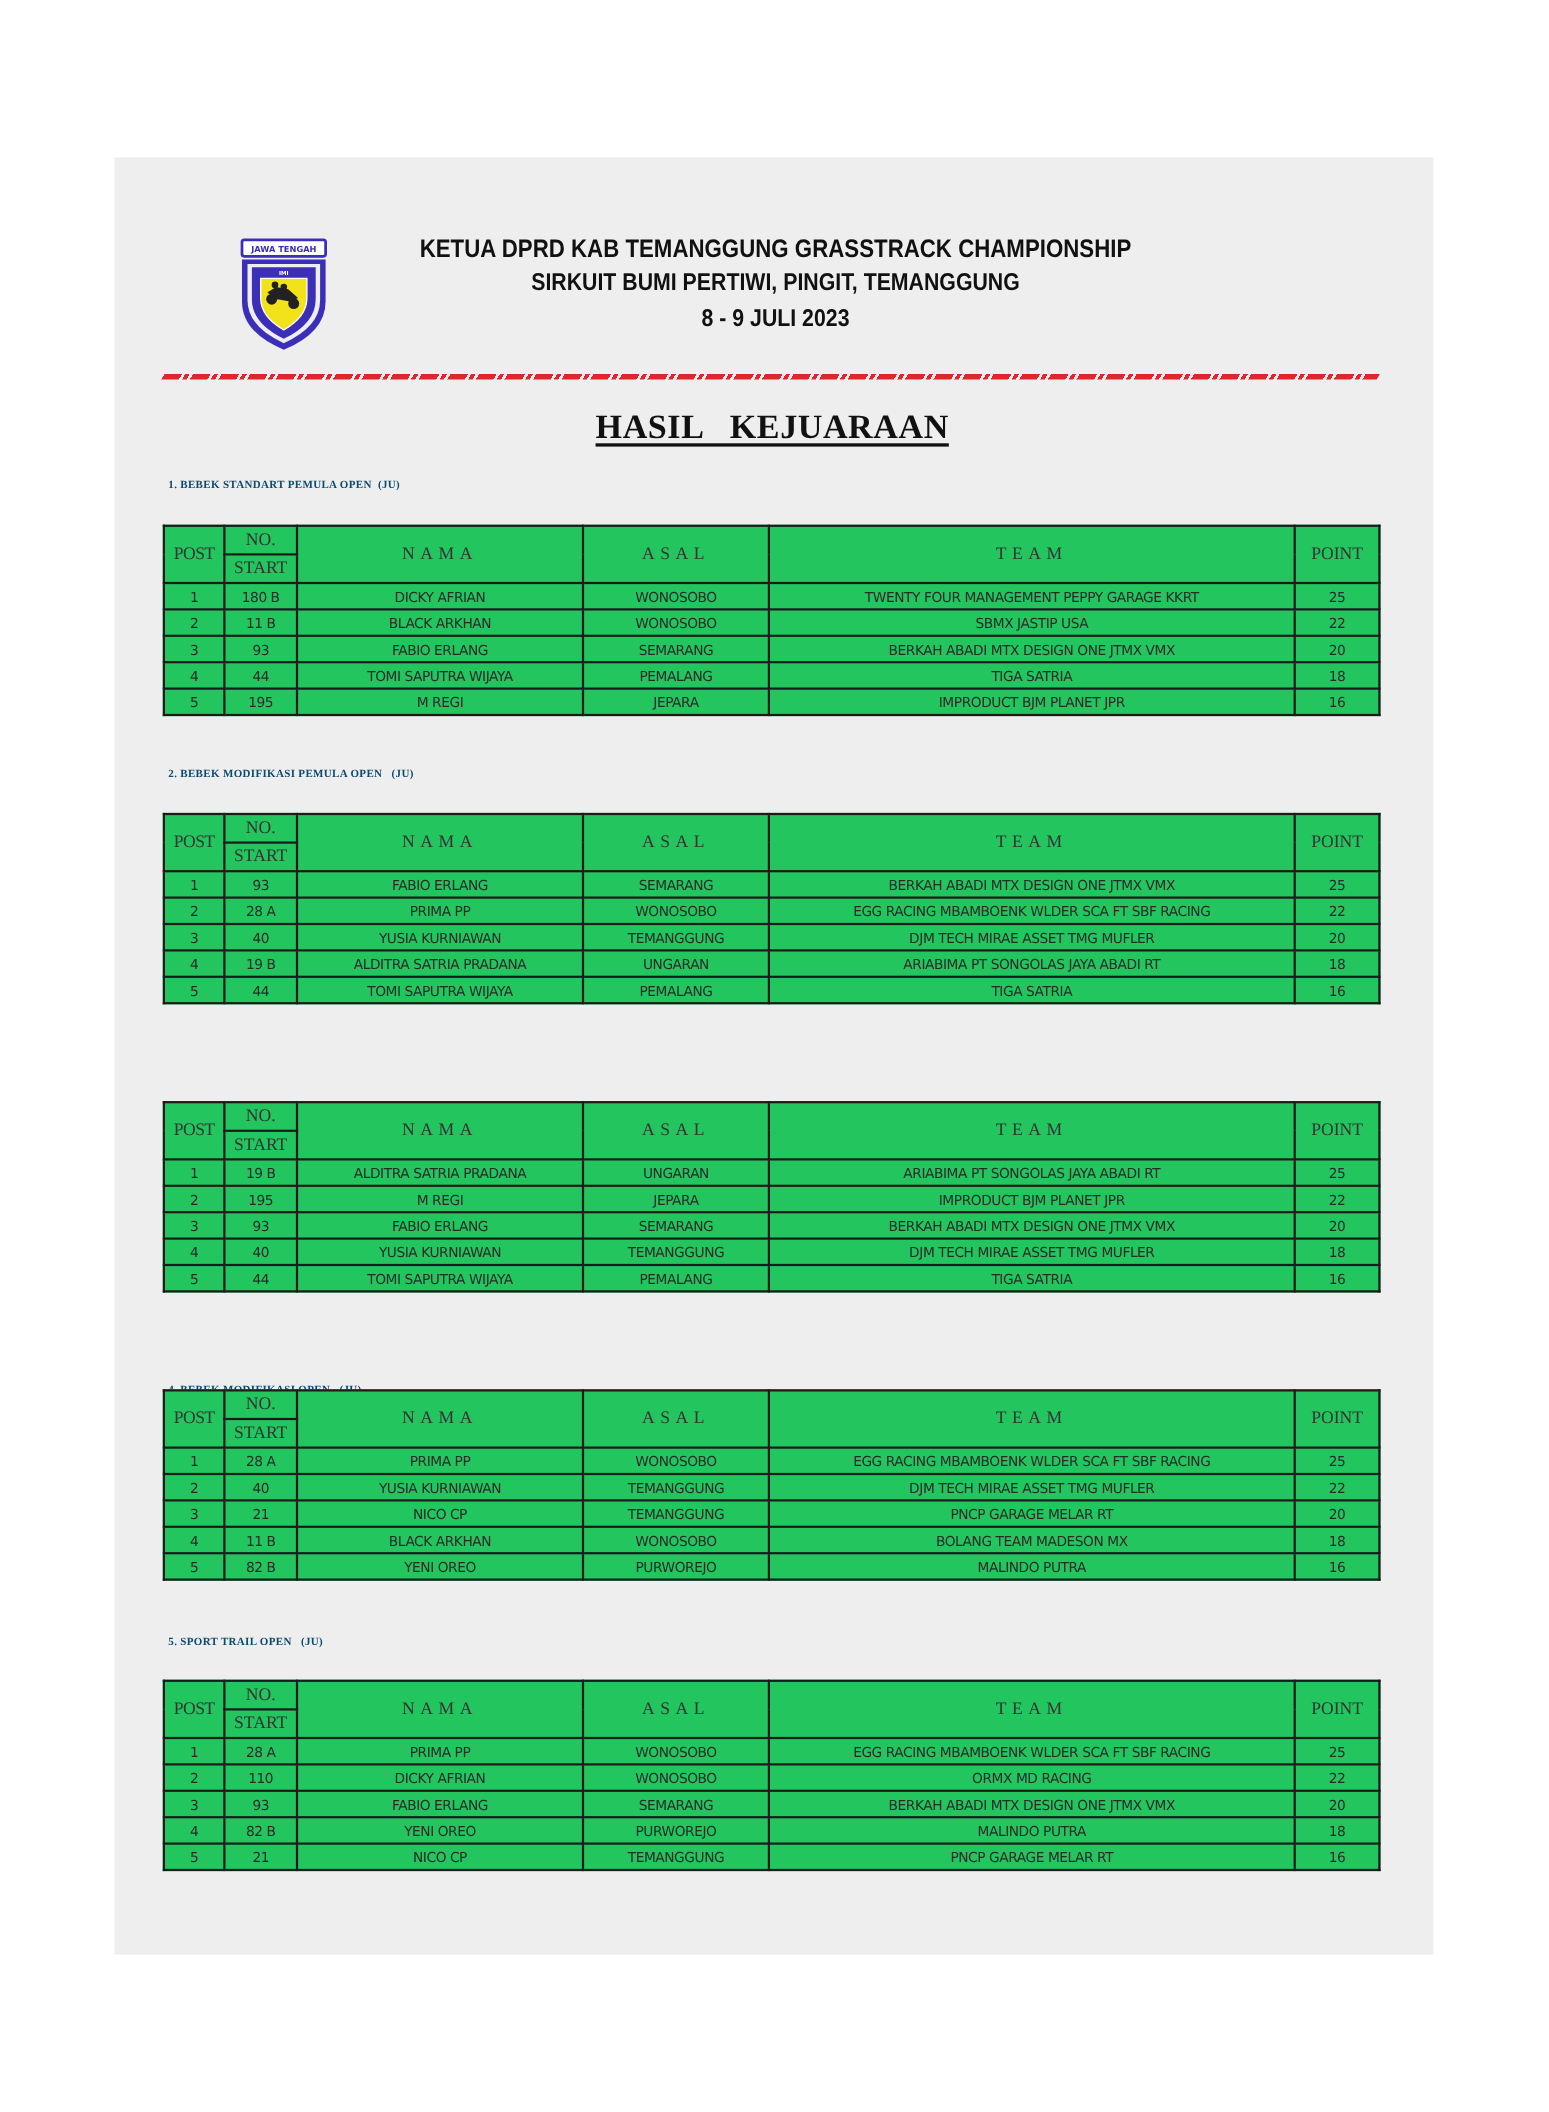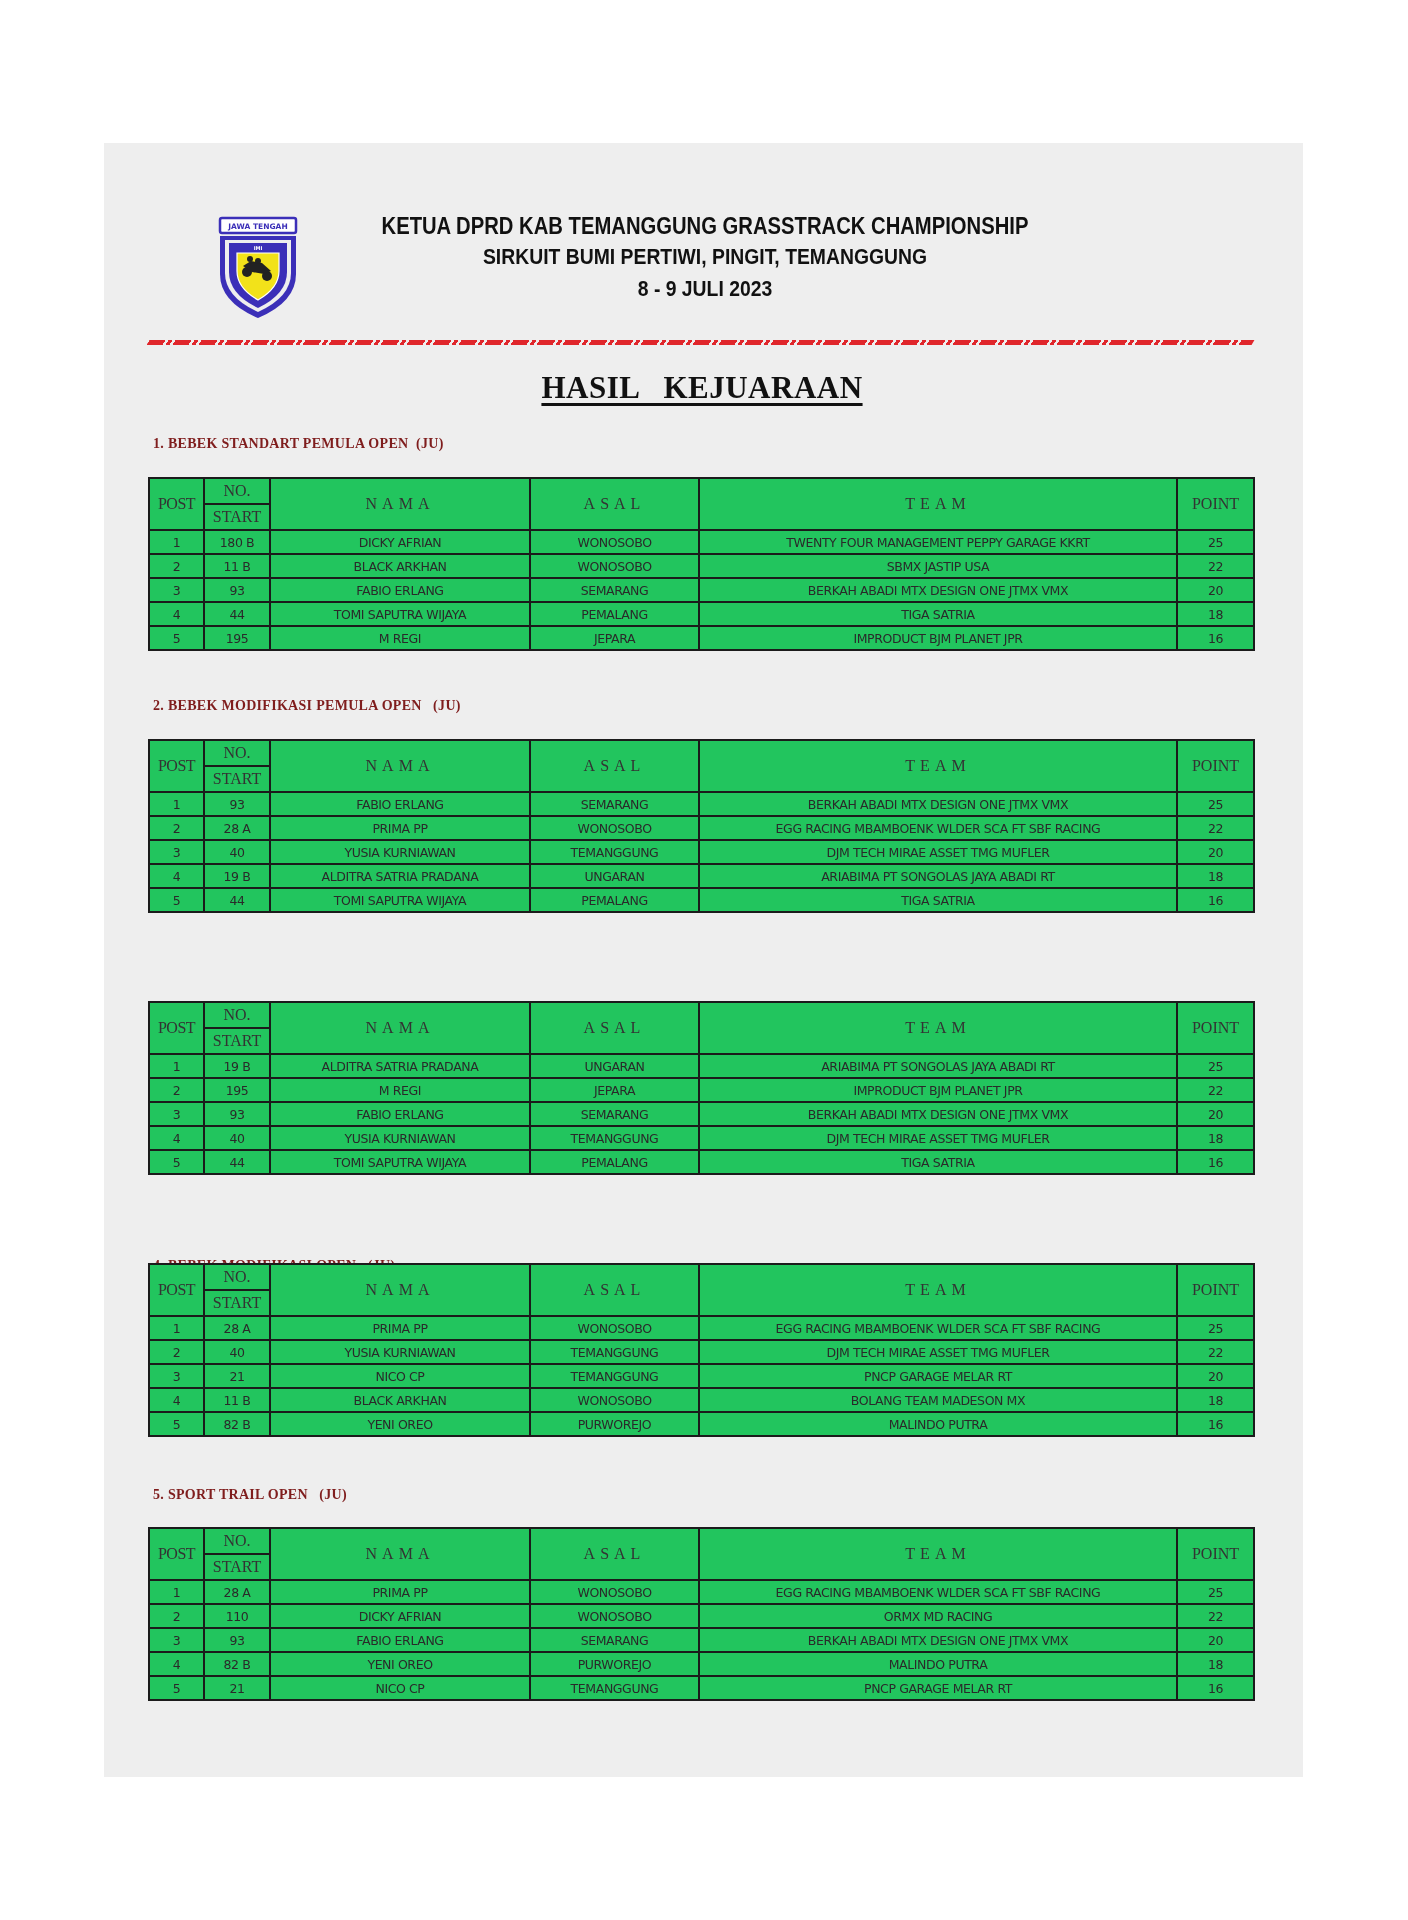--- a/index.html
+++ b/index.html
@@ -26,21 +26,21 @@
     transform: skewX(-30deg);
   }
   .main-title {
     position: absolute; left: 0; width: 1404px; top: 370px; text-align: center;
     font-family: "Liberation Serif", serif; font-weight: bold; font-size: 31px;
     letter-spacing: 0.5px; color: #111;
   }
   .main-title span { text-decoration: underline; text-decoration-thickness: 3px; text-underline-offset: 5px; white-space: pre; }
   .sec-title {
     position: absolute; left: 153px; font-family: "Liberation Serif", serif;
-    font-weight: bold; font-size: 14px; color: #7f1d1d; white-space: pre; letter-spacing: 0.3px;
+    font-weight: bold; font-size: 10px; color: #0c4a6e; white-space: pre; letter-spacing: 0.3px;
   }
   table.res {
     position: absolute; left: 148px; width: 1105px; border-collapse: collapse;
     table-layout: fixed; background: #22c55e;
   }
   table.res col.c-post { width: 55px; }
   table.res col.c-no { width: 66px; }
   table.res col.c-nama { width: 260px; }
   table.res col.c-asal { width: 169px; }
   table.res col.c-team { width: 478px; }

